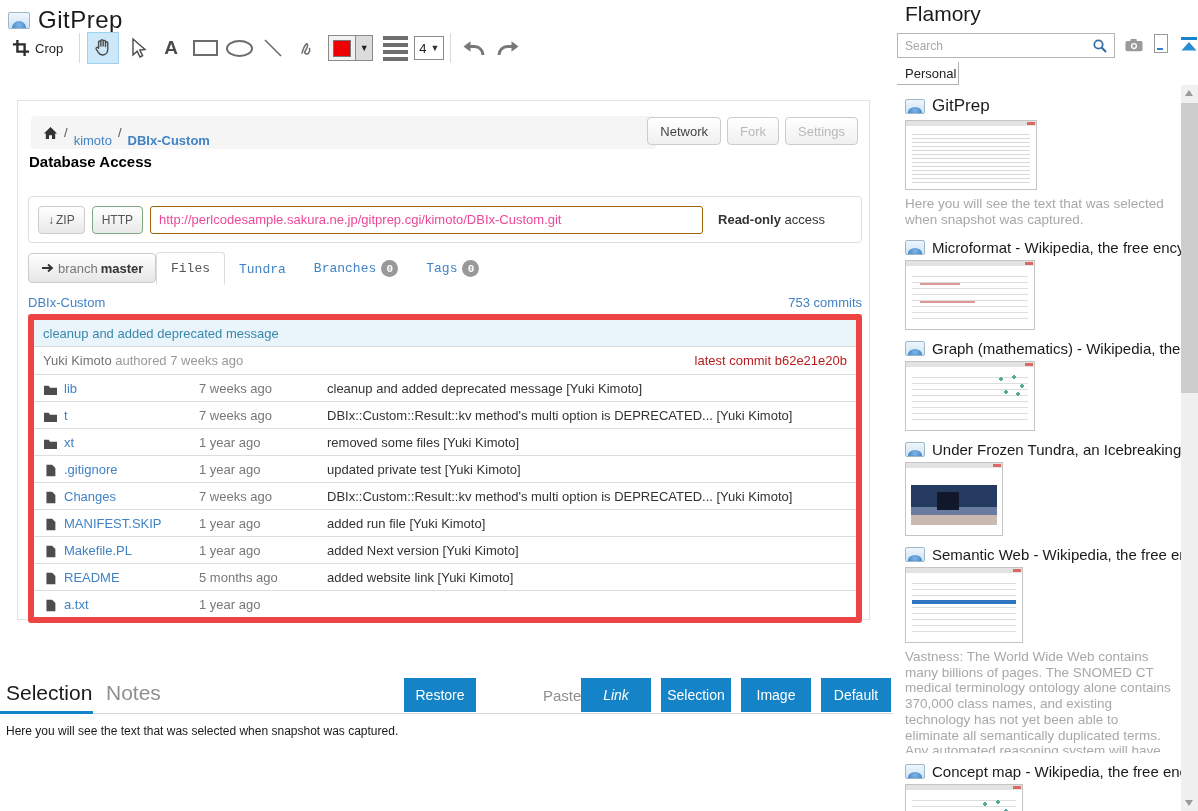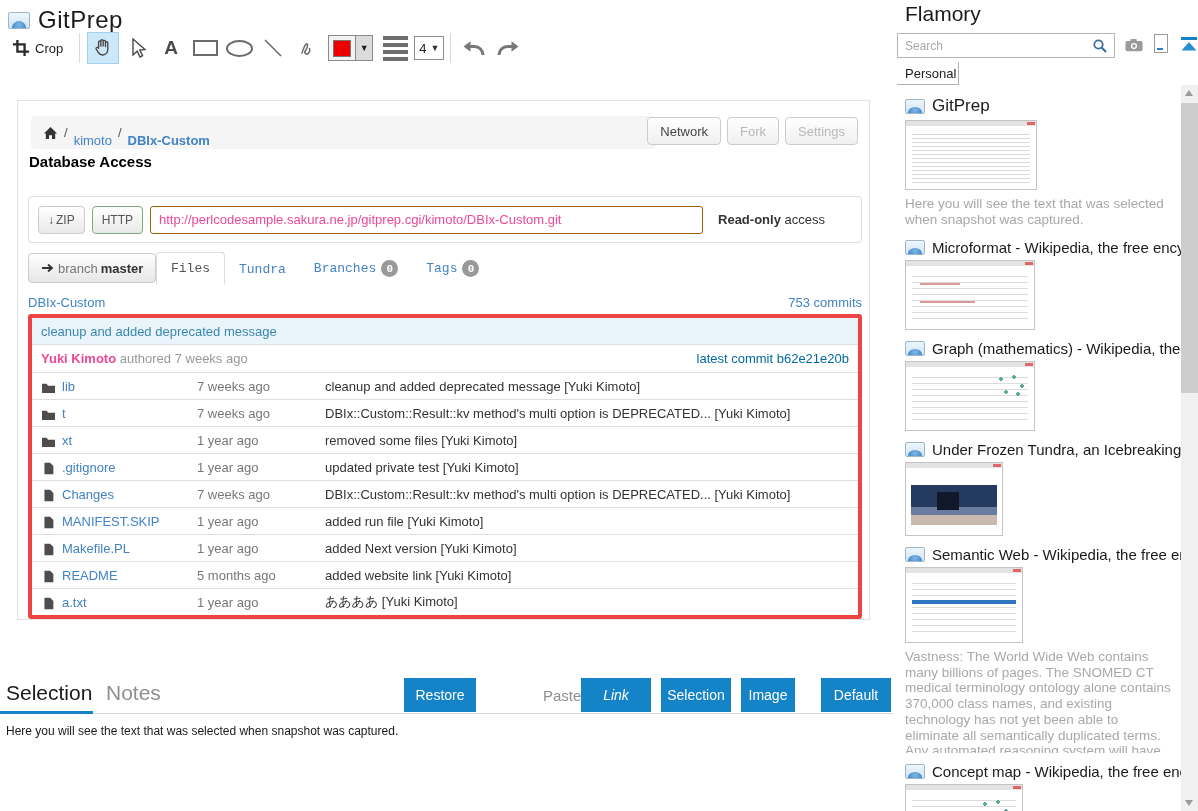--- a/index.html
+++ b/index.html
@@ -61,28 +61,28 @@
     border-radius:4px; background:linear-gradient(#fff,#e6e6e6); display:flex; align-items:center; gap:3px; font-size:13px; }
   .branch-word { color:#777; }
   .branch-name { color:#333; font-weight:bold; }
   .tabs-row { position:absolute; left:138px; top:151px; height:33px; display:flex; align-items:flex-end; }
   .rtab { padding:8px 14px; font-size:13px; color:#4183c4; display:flex; align-items:center; gap:5px;font-family:Liberation Mono, monospace; }
   .rtab.active { color:#555; background:#fff; border:1px solid #ddd; border-bottom-color:#fff; border-radius:4px 4px 0 0; }
   .badge { min-width:17px; height:17px; border-radius:9px; background:#999; color:#fff; font-size:11px;
     font-weight:bold; display:flex; align-items:center; justify-content:center; padding:0 5px; }
   .repo-row { position:absolute; left:10px; top:194px; width:834px; display:flex; justify-content:space-between; font-size:13px; }
   .repo-row a { color:#4183c4; text-decoration:none; }
-  .file-table { position:absolute; left:10px; top:213px; width:834px; border:4px solid #ef4444; border-radius:3px; }
+  .file-table { position:absolute; left:10px; top:213px; width:834px; border:6px solid #ef4444; border-radius:3px; }
   .ft-row { display:flex; align-items:center; min-height:27px; border-top:1px solid #ddd; font-size:13px; }
   .ft-row:first-child { border-top:none; }
   .msg-row { background:#eaf5fb; color:#3a87ad; padding:4px 9px; min-height:26px; }
   .author-row { padding:5px 9px; min-height:28px; display:flex; justify-content:space-between; }
-  .author-name { font-weight:bold; color:#ec4899; }
+  .author-name { font-weight:normal; color:#737373; }
   .author-rest { color:#999; }
-  .latest-commit { color:#0369a1; text-decoration:none; }
+  .latest-commit { color:#b91c1c; text-decoration:none; }
   .col-name { width:165px; padding-left:9px; display:flex; align-items:flex-end; gap:6px; }
   .col-name a { color:#4183c4; text-decoration:none; }
   .col-age { width:128px; color:#777; }
   .col-msg { flex:1; color:#333; padding-right:8px; white-space:nowrap; overflow:hidden; }
   .ficon { width:15px; height:13px; flex:none; }
 
   
   .bottom-tabs { position:absolute; left:0; top:676px; width:893px; height:40px; }
   .bt-label { position:absolute; top:5px; font-size:21px; }
   .bt-selection { left:6px; color:#1a1a1a; }
@@ -367,36 +367,35 @@
         <span class="col-msg">added website link [Yuki Kimoto]</span>
       </div>
       <div class="ft-row">
         <span class="col-name">
             <svg class="ficon" viewBox="0 0 16 16">
               <path d="M3 1 h7 l4 4 v10 H3 z" fill="#4d4d4d"></path>
             </svg>
             <a href="#">a.txt</a>
           </span>
         <span class="col-age">1 year ago</span>
-        <span class="col-msg">ああああ [Yuki Kimoto]</span>
       </div>
     </div>
   </div>
 
   <div class="bottom-tabs">
     <span class="bt-label bt-selection">Selection</span>
     <span class="bt-label bt-notes">Notes</span>
     <span class="bt-underline-gray"></span>
     <span class="bt-underline-blue"></span>
   </div>
   <button class="blue-btn" style="left:404px; width:72px;">Restore</button>
   <span class="paste-label">Paste:</span>
   <button class="blue-btn" style="left:581px; width:70px;font-style:italic;">Link</button>
   <button class="blue-btn" style="left:661px; width:70px;">Selection</button>
-  <button class="blue-btn" style="left:741px; width:54px;">Image</button>
+  <button class="blue-btn" style="left:741px; width:70px;">Image</button>
   <button class="blue-btn" style="left:821px; width:70px;">Default</button>
   <div class="selection-text">Here you will see the text that was selected when snapshot was captured.</div>
 
 </div>
 
 <div class="sidebar">
   <div class="sb-title">Flamory</div>
   <input class="sb-search" placeholder="Search" style="">
   <svg class="sb-search-icon" viewBox="0 0 16 16">
       <circle cx="6.5" cy="6.5" r="4.2" fill="none" stroke="#3a6ea5" stroke-width="1.8"></circle>

